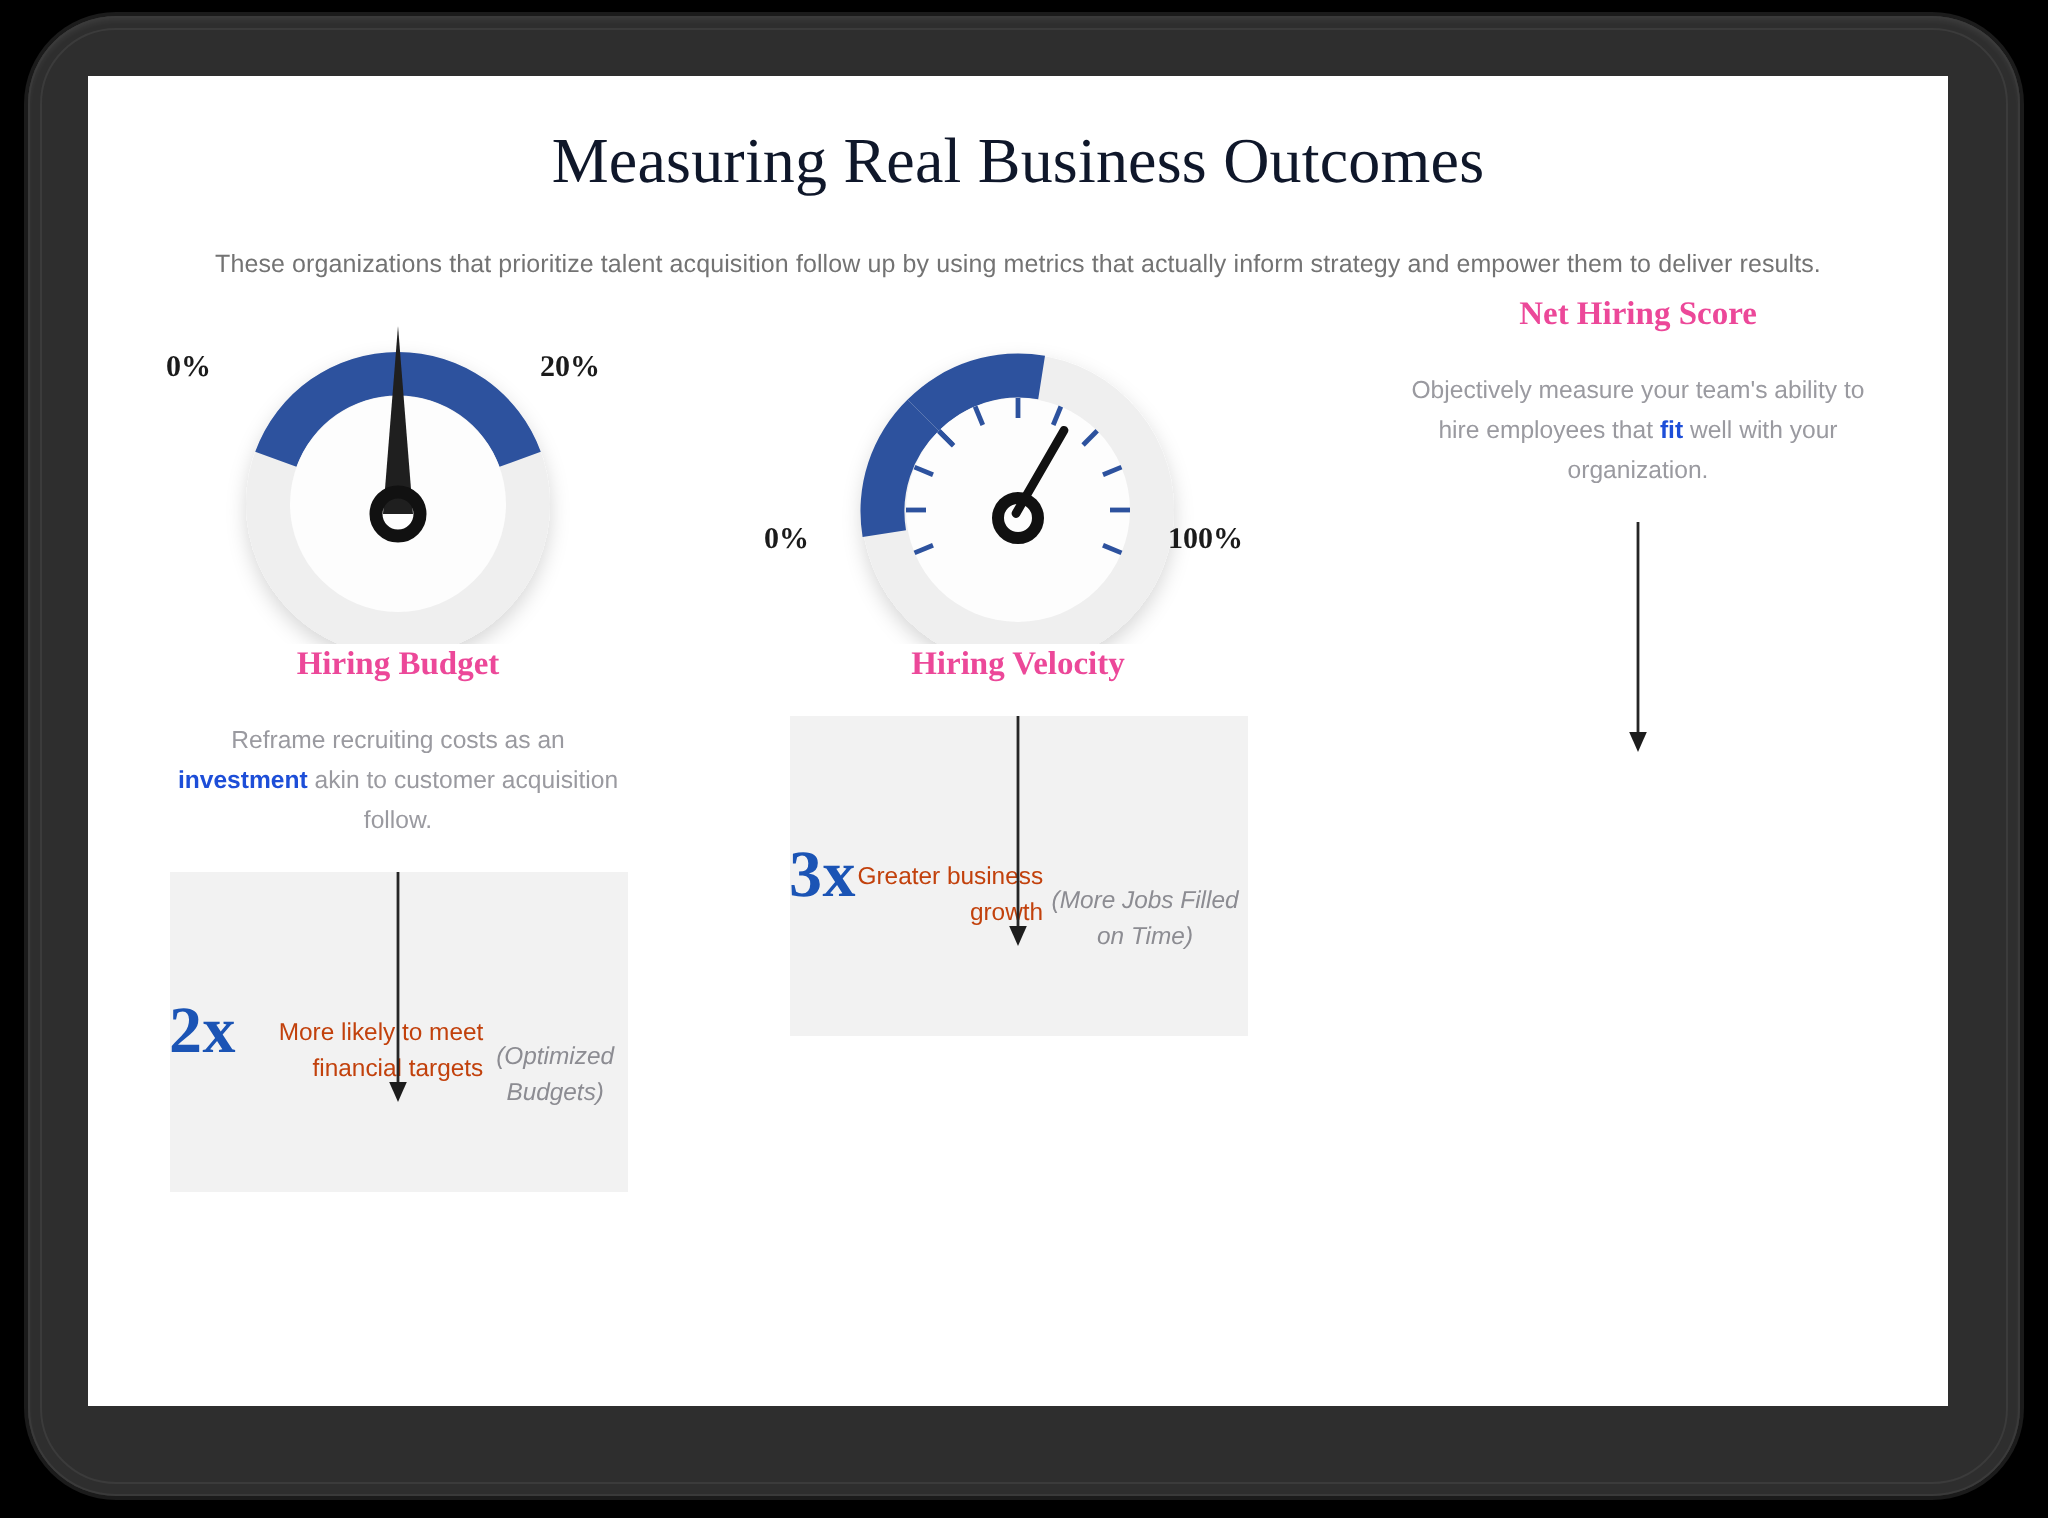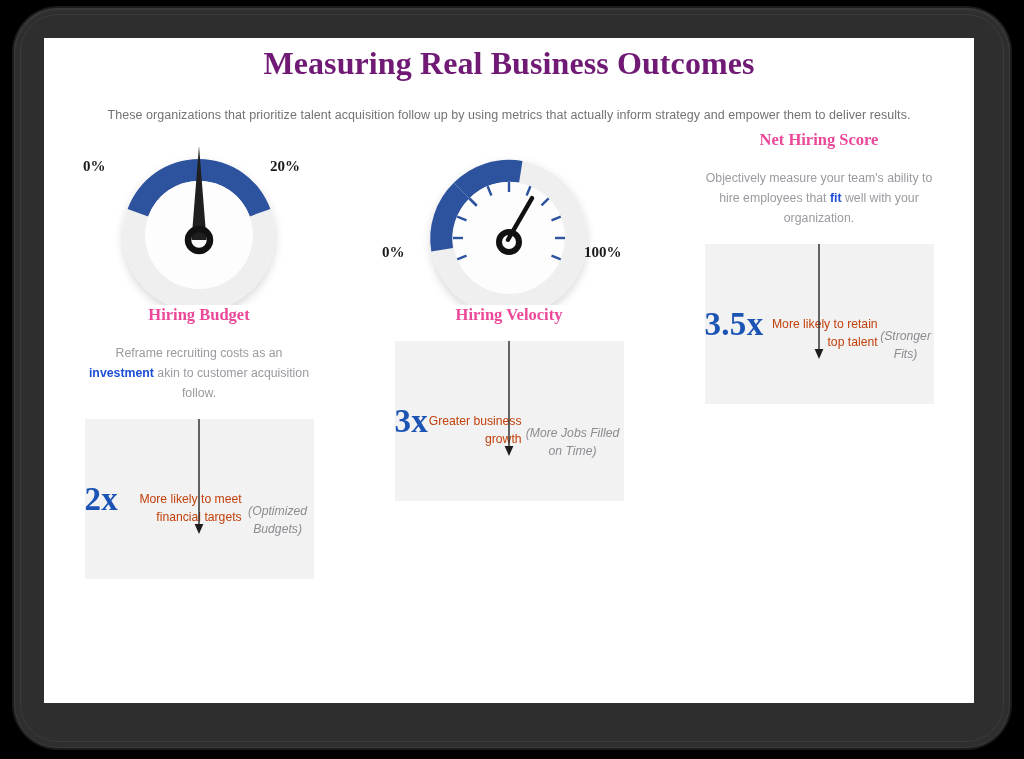--- a/index.html
+++ b/index.html
@@ -35,26 +35,26 @@
     left:30px; top:30px;
     width:930px; height:665px;
     background:#ffffff;
     overflow:hidden;
   }
 
   
   #page-title{
     text-align:center;
     font-family:"Liberation Serif", serif;
-    font-weight:bold;
+    font-weight:normal;
     font-size:32px;
-    color:#701a75;
+    color:#0f172a;
     letter-spacing:.1px;
     margin:0;
-    padding-top:7px;
+    padding-top:24px;
   }
   #subtitle{
     text-align:center;
     font-size:12.5px;
     color:#737373;
     margin:0;
     padding-top:26px;
     letter-spacing:.05px;
   }
 
@@ -267,23 +267,17 @@
 
         <p class="card-desc"><span>Objectively measure your team's ability to hire employees that </span><b>fit</b><span> well with your organization.</span></p>
 
         <div class="arrow">
           <svg width="14" height="116" viewBox="0 0 14 116">
             <line x1="7" y1="0" x2="7" y2="106" stroke="#262626" stroke-width="1.4"></line>
             <path d="M 7 115 L 2.6 105 L 11.4 105 Z" fill="#1d1d1d"></path>
           </svg>
         </div>
 
-        <div class="result-box">
-          <div class="result-spacer"></div>
-          <div class="multiplier">3.5x</div>
-          <div class="result-line">More likely to retain top talent</div>
-          <div class="result-sub">(Stronger Fits)</div>
-        </div>
       </div>
 
     </div>
   </div>
 </div>
 
 </body></html>

